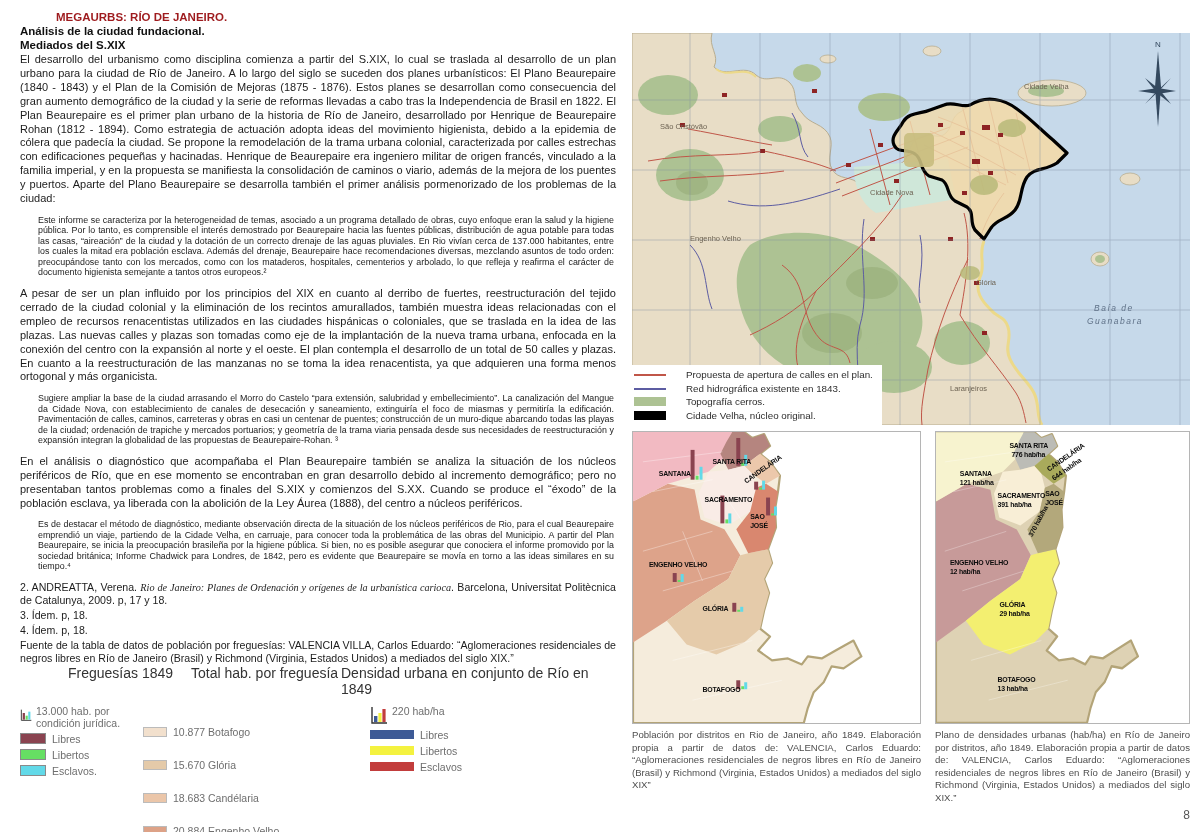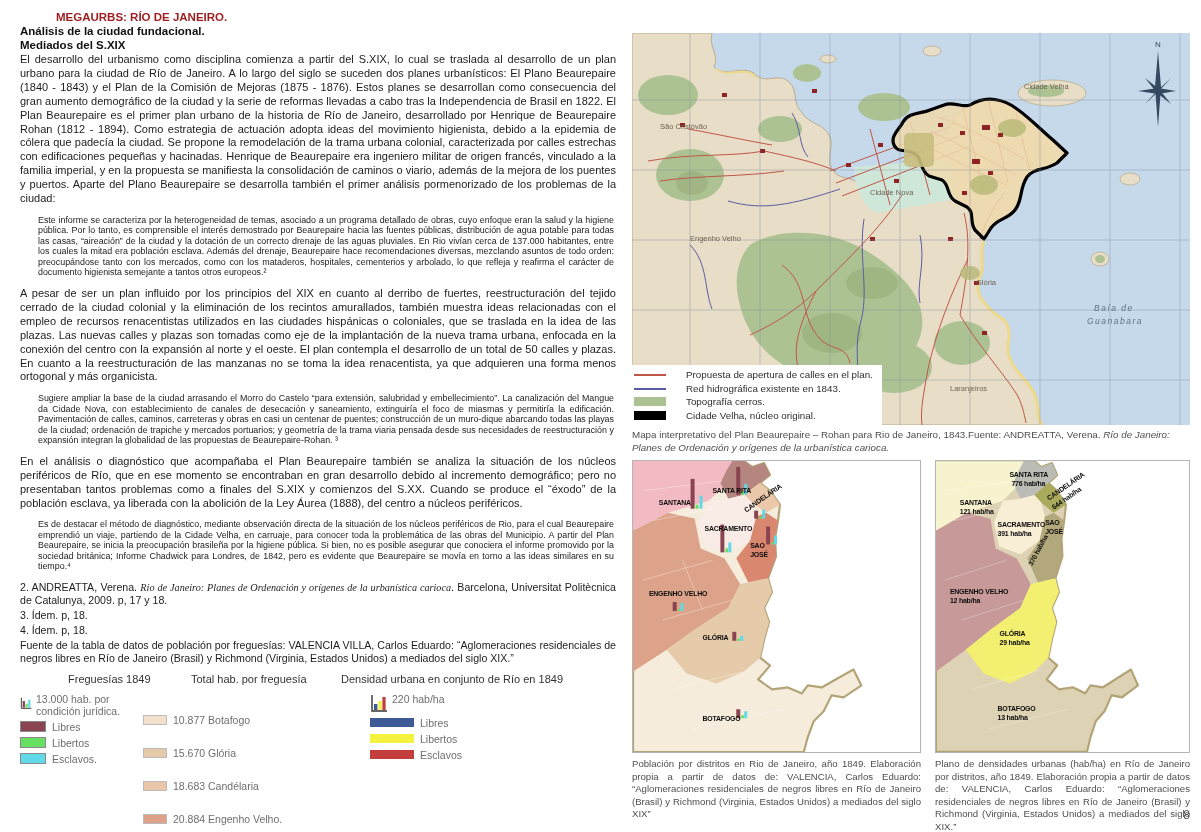--- a/index.html
+++ b/index.html
@@ -9,21 +9,21 @@
 
   
   .left-col { position:absolute; left:20px; top:10px; width:596px; }
   .title { color:#9e1b1e; font-weight:bold; font-size:11.5px; line-height:14px;margin-left:36px; }
   .subtitle { color:#111; font-weight:bold; font-size:11.5px; line-height:14px; }
   .body-p { font-size:11px; line-height:13.9px; text-align:justify; margin-top:1px; }
   .quote { font-size:8.9px; line-height:10.5px; text-align:justify; margin:9px 2px 9px 18px; color:#222; }
   .foot { font-size:10.6px; line-height:13px; text-align:justify; margin-top:2px; }
   .fn-italic { font-style:italic; font-family:"Liberation Serif", serif; font-size:10.2px; }
 
-  .legend-headers { display:flex; margin-top:8px; font-size:11px; color:#333;padding-left:48px; }
+  .legend-headers { display:flex; font-size:14px; color:#333;padding-left:48px; }
   .lh1 { width:123px; } .lh2 { width:150px; } .lh3 { flex:1; }
   .legend-row { display:flex; margin-top:8px; }
   .lcol1 { width:123px; } .lcol2 { width:187px; } .lcol3 { flex:1; padding-left:40px; }
   .icon-line { display:flex; align-items:flex-start; gap:4px; color:#6e6e6e; font-size:10.5px; line-height:12px; }
   .sw-row { display:flex; align-items:center; gap:6px; margin-top:4px; color:#6e6e6e; font-size:10.5px; }
   .sw { width:26px; height:11px; border:1px solid #8a8a8a; flex:0 0 auto; }
   .sw-wide { width:44px; height:9px; border:none; }
   .sw-small-list .sw { width:24px; height:10px; border:1px solid #bbb; }
   .lcol2 .sw-row { margin-top:21px; }
 
@@ -327,21 +327,20 @@
           <span class="mml-rect" style="background: rgb(173, 194, 147);"></span>
           <span>Topografía cerros.</span>
         </div>
         <div class="mml-row">
           <span class="mml-rect" style="background: rgb(0, 0, 0);"></span>
           <span>Cidade Velha, núcleo original.</span>
         </div>
       </div>
     </div>
 
-    <div class="map-caption"><span>Mapa interpretativo del Plan Beaurepaire – Rohan para Rio de Janeiro, 1843.Fuente: ANDREATTA, Verena. </span><span class="cap-italic">Río de Janeiro: Planes de Ordenación y orígenes de la urbanística carioca.</span></div>
 
     <div class="small-maps">
 
       <svg class="smap" width="289" height="293" viewBox="0 0 289 293">
         <rect x="0" y="0" width="289" height="293" fill="#ffffff"></rect>
         <g>
           <path fill="#f5ecdc" stroke="#b3a478" stroke-width="2.2" stroke-linejoin="round" d="M0,0 L112,0 L120,6 L132,2 L138,14 L128,22 L138,30 L148,44 L146,60 L143,78 L144,96 L136,118 L140,132
                L132,148 L137,162 L132,180 L128,198 L138,206 L126,220 L140,230 L156,228 L170,234 L176,226 L190,228
                L204,220 L222,210 L230,226 L212,238 L200,236 L192,252 L182,262 L176,278 L172,293 L0,293 Z"></path>
           <path fill="#dda38a" d="M0,70 L35,52 L62,58 L68,88 L92,98 L108,124 L96,148 L62,170 L34,190 L0,212 Z"></path>

